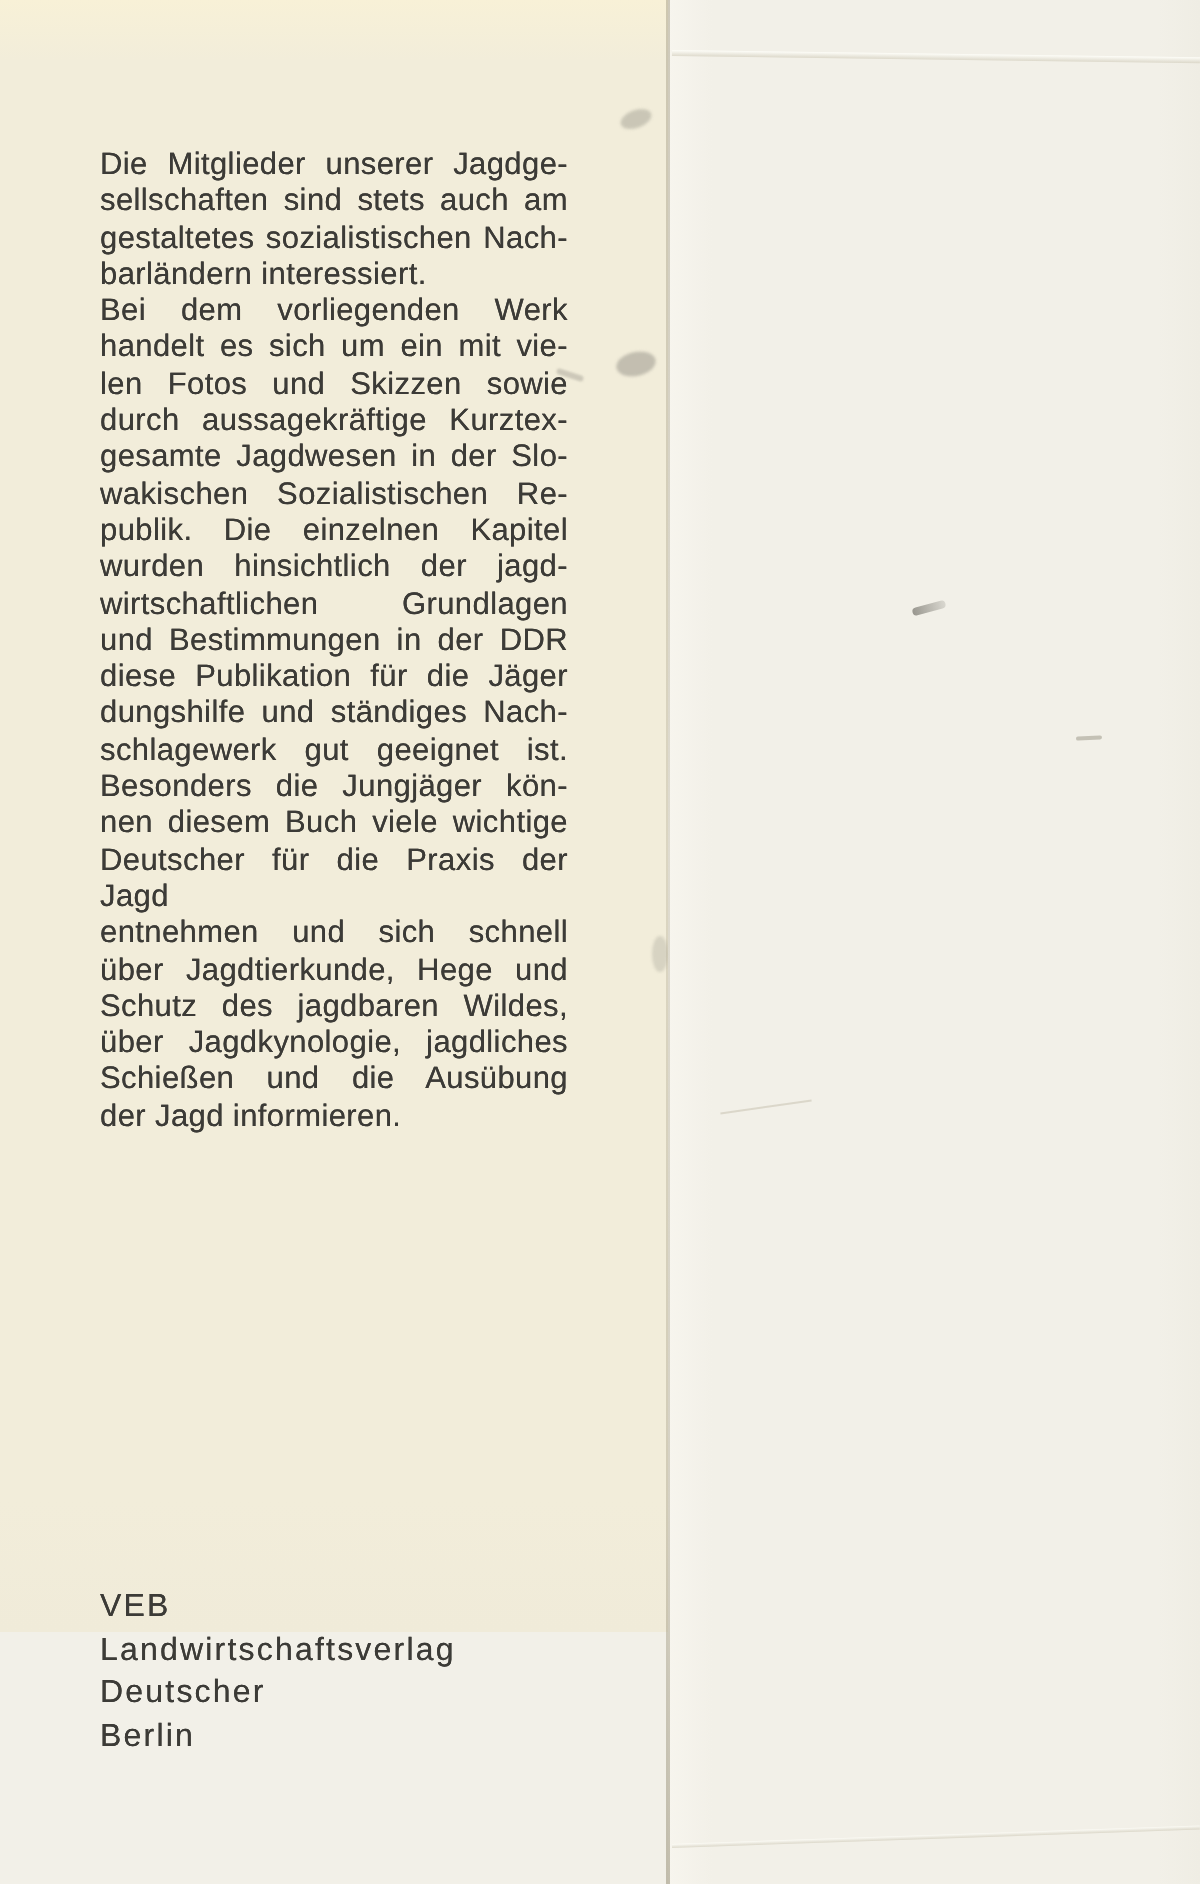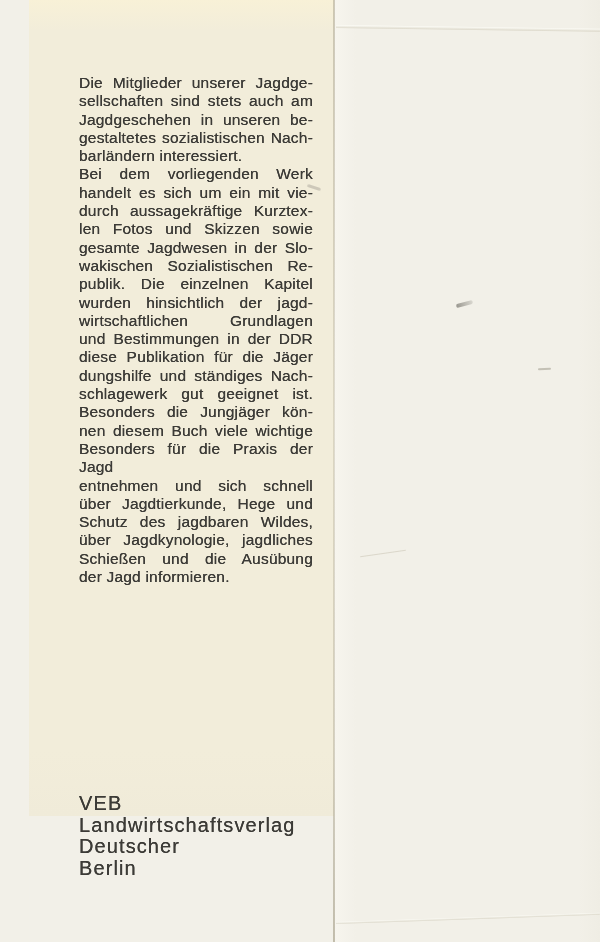--- a/index.html
+++ b/index.html
@@ -11,21 +11,20 @@
     background: var(--paper-cover, #f2f0e8);
     font-family: "Liberation Sans", "DejaVu Sans", sans-serif;
   }
   
   .flap {
     position: absolute; left: 0; top: 0;
     width: 334px; height: 816px;
     background: linear-gradient(180deg,
       #f8f1d7 0px, var(--paper-flap, #f2edda) 30px,
       var(--paper-flap, #f2edda) 92%, #f0ebd9 100%);
-    margin-left: 29px;
   }
   
   .cover {
     position: absolute; left: 334px; top: 0; right: 0; height: 942px;
     background: linear-gradient(90deg, #f7f5ee 0px, var(--paper-cover, #f2f0e8) 22px,
       var(--paper-cover, #f2f0e8) 92%, #efede4 100%);
   }
   .fold {
     position: absolute; left: 333px; top: 0; width: 2px; height: 942px;
     background: linear-gradient(180deg,
@@ -37,21 +36,21 @@
     position: absolute; left: 50px; top: 74px; width: 234px;
     font-size: 15.5px; line-height: 18.3px; letter-spacing: 0.2px;
     color: var(--ink, #3c3b37);
     text-shadow: 0 0 0.3px currentColor;
   }
   .tl { text-align: justify; text-align-last: justify; }
   .tl.pe { text-align: center; text-align-last: left; }
   
   .publisher {
     position: absolute; left: 50px; top: 793px;
-    font-size: 20px; line-height: 21.5px; letter-spacing: 1.1px;
+    font-size: 16px; line-height: 21.5px; letter-spacing: 1.1px;
     color: var(--ink, #3c3b37);
     text-shadow: 0 0 0.3px currentColor;
   }
   
   .crease-top {
     position: absolute; left: 336px; top: 25px; width: 264px; height: 3px;
     transform: rotate(0.8deg); transform-origin: left center;
     background: linear-gradient(180deg, rgba(255,255,250,.85), rgba(188,181,158,.4));
   }
   .crease-bottom {
@@ -83,39 +82,38 @@
 </head>
 <body>
 
 <div class="page">
 
   <div class="flap">
 
     <div class="blurb">
       <div class="tl">Die Mitglieder unserer Jagdge-</div>
       <div class="tl">sellschaften sind stets auch am</div>
-      <div class="tl">Jagdgeschehen in unseren be-</div>
       <div class="tl">gestaltetes sozialistischen Nach-</div>
       <div class="tl pe">barländern interessiert.</div>
       <div class="tl">Bei dem vorliegenden Werk</div>
       <div class="tl">handelt es sich um ein mit vie-</div>
+      <div class="tl">len Fotos und Skizzen sowie</div>
       <div class="tl">durch aussagekräftige Kurztex-</div>
-      <div class="tl">len Fotos und Skizzen sowie</div>
       <div class="tl">gesamte Jagdwesen in der Slo-</div>
       <div class="tl">wakischen Sozialistischen Re-</div>
       <div class="tl">publik. Die einzelnen Kapitel</div>
       <div class="tl">wurden hinsichtlich der jagd-</div>
       <div class="tl">wirtschaftlichen Grundlagen</div>
       <div class="tl">und Bestimmungen in der DDR</div>
       <div class="tl">diese Publikation für die Jäger</div>
       <div class="tl">dungshilfe und ständiges Nach-</div>
       <div class="tl">schlagewerk gut geeignet ist.</div>
       <div class="tl">Besonders die Jungjäger kön-</div>
       <div class="tl">nen diesem Buch viele wichtige</div>
-      <div class="tl">Besonders für die Praxis der Jagd</div>
+      <div class="tl">Deutscher für die Praxis der Jagd</div>
       <div class="tl">entnehmen und sich schnell</div>
       <div class="tl">über Jagdtierkunde, Hege und</div>
       <div class="tl">Schutz des jagdbaren Wildes,</div>
       <div class="tl">über Jagdkynologie, jagdliches</div>
       <div class="tl">Schießen und die Ausübung</div>
       <div class="tl pe">der Jagd informieren.</div>
     </div>
 
     <div class="publisher">
       <div>VEB</div>

